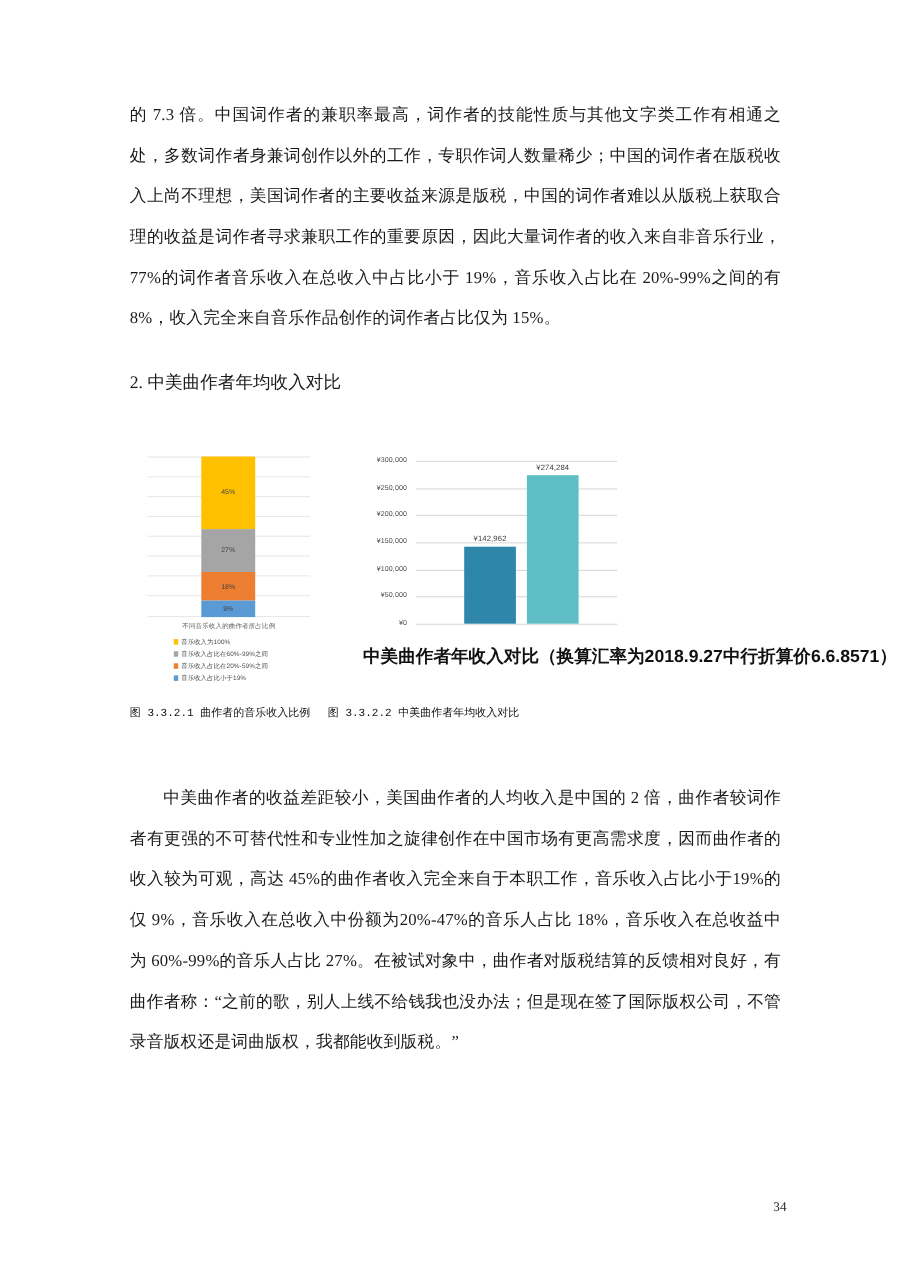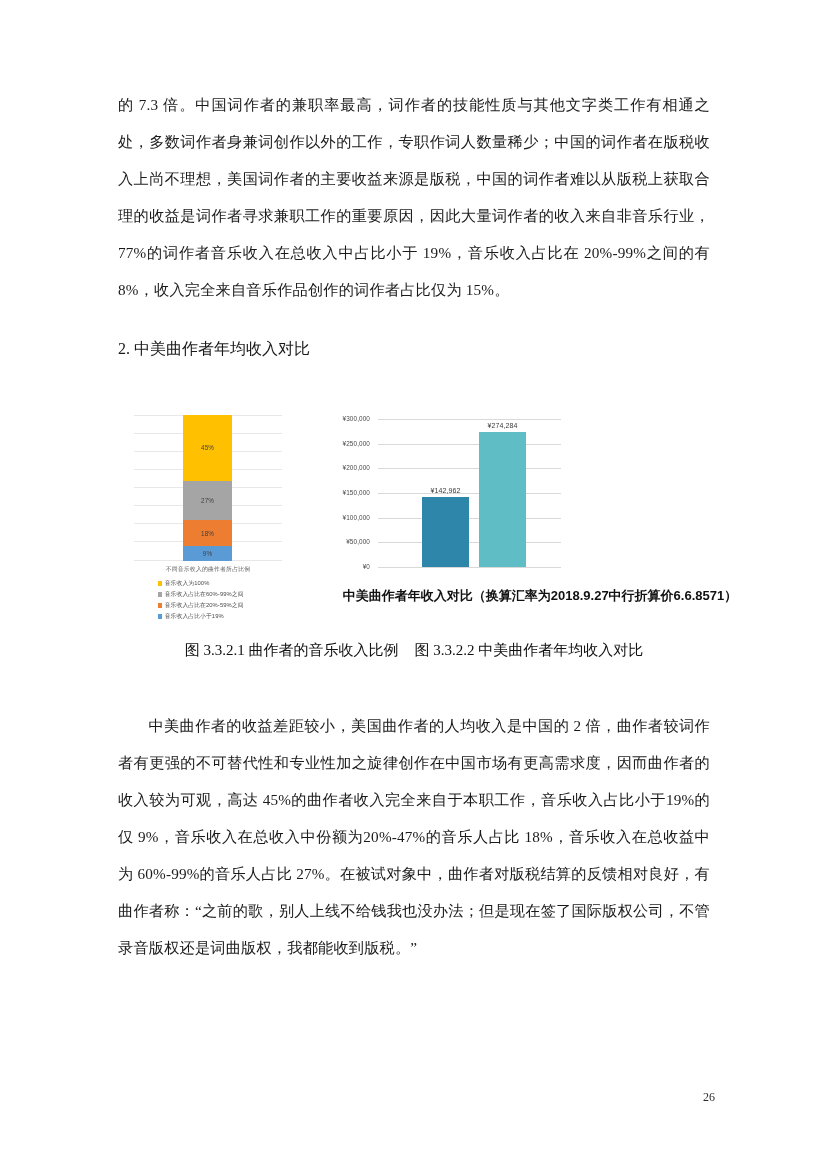--- a/index.html
+++ b/index.html
@@ -186,35 +186,34 @@
     white-space: nowrap;
     letter-spacing: 0.1px;
   }
   .c2-caption {
     position: absolute;
     left: -10px;
     top: 182px;
     width: 420px;
     text-align: center;
     font-family: "Liberation Sans", "DejaVu Sans", sans-serif;
-    font-size: 13px;
+    font-size: 16px;
     font-weight: bold;
     color: #111111;
     white-space: nowrap;
   }
 
   
   .fig-captions {
     position: absolute;
     left: 0;
     top: 236px;
     width: 592px;
-    text-align: center;
-    font-family: Liberation Serif, serif;
-    font-size: 15px;
+    font-family: Liberation Mono, monospace;
+    font-size: 10px;
     color: #111111;
   }
   .fig-captions span { white-space: nowrap; }
   .fig-gap { display: inline-block; width: 16px; }
 
   
   .page-number {
     position: absolute;
     left: 0;
     top: 1090px;
@@ -332,15 +331,15 @@
 
       <div class="fig-captions">
         <span>图 3.3.2.1 曲作者的音乐收入比例</span><span class="fig-gap"></span><span>图 3.3.2.2 中美曲作者年均收入对比</span>
       </div>
     </div>
 
     <p class="para indent" style="margin-top:40px">中美曲作者的收益差距较小，美国曲作者的人均收入是中国的 2 倍，曲作者较词作者有更强的不可替代性和专业性加之旋律创作在中国市场有更高需求度，因而曲作者的收入较为可观，高达 45%的曲作者收入完全来自于本职工作，音乐收入占比小于19%的仅 9%，音乐收入在总收入中份额为20%-47%的音乐人占比 18%，音乐收入在总收益中为 60%-99%的音乐人占比 27%。在被试对象中，曲作者对版税结算的反馈相对良好，有曲作者称：“之前的歌，别人上线不给钱我也没办法；但是现在签了国际版权公司，不管录音版权还是词曲版权，我都能收到版税。”</p>
   </div>
 
   <div class="page-number">
-    <span class="pn-inner">26</span>
+    <span class="pn-inner">34</span>
   </div>
 </div>
 
 </body></html>

